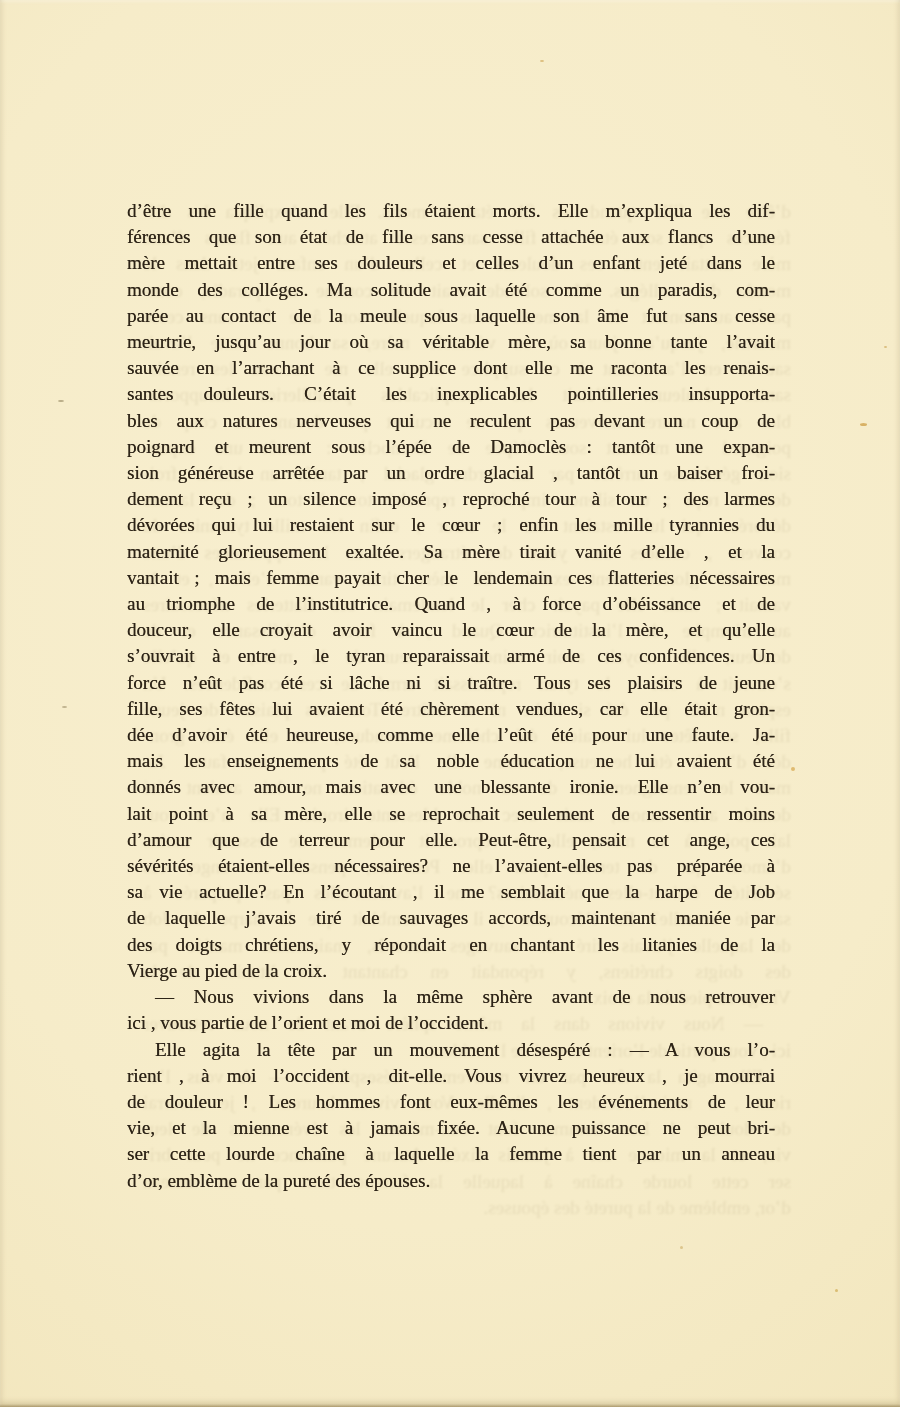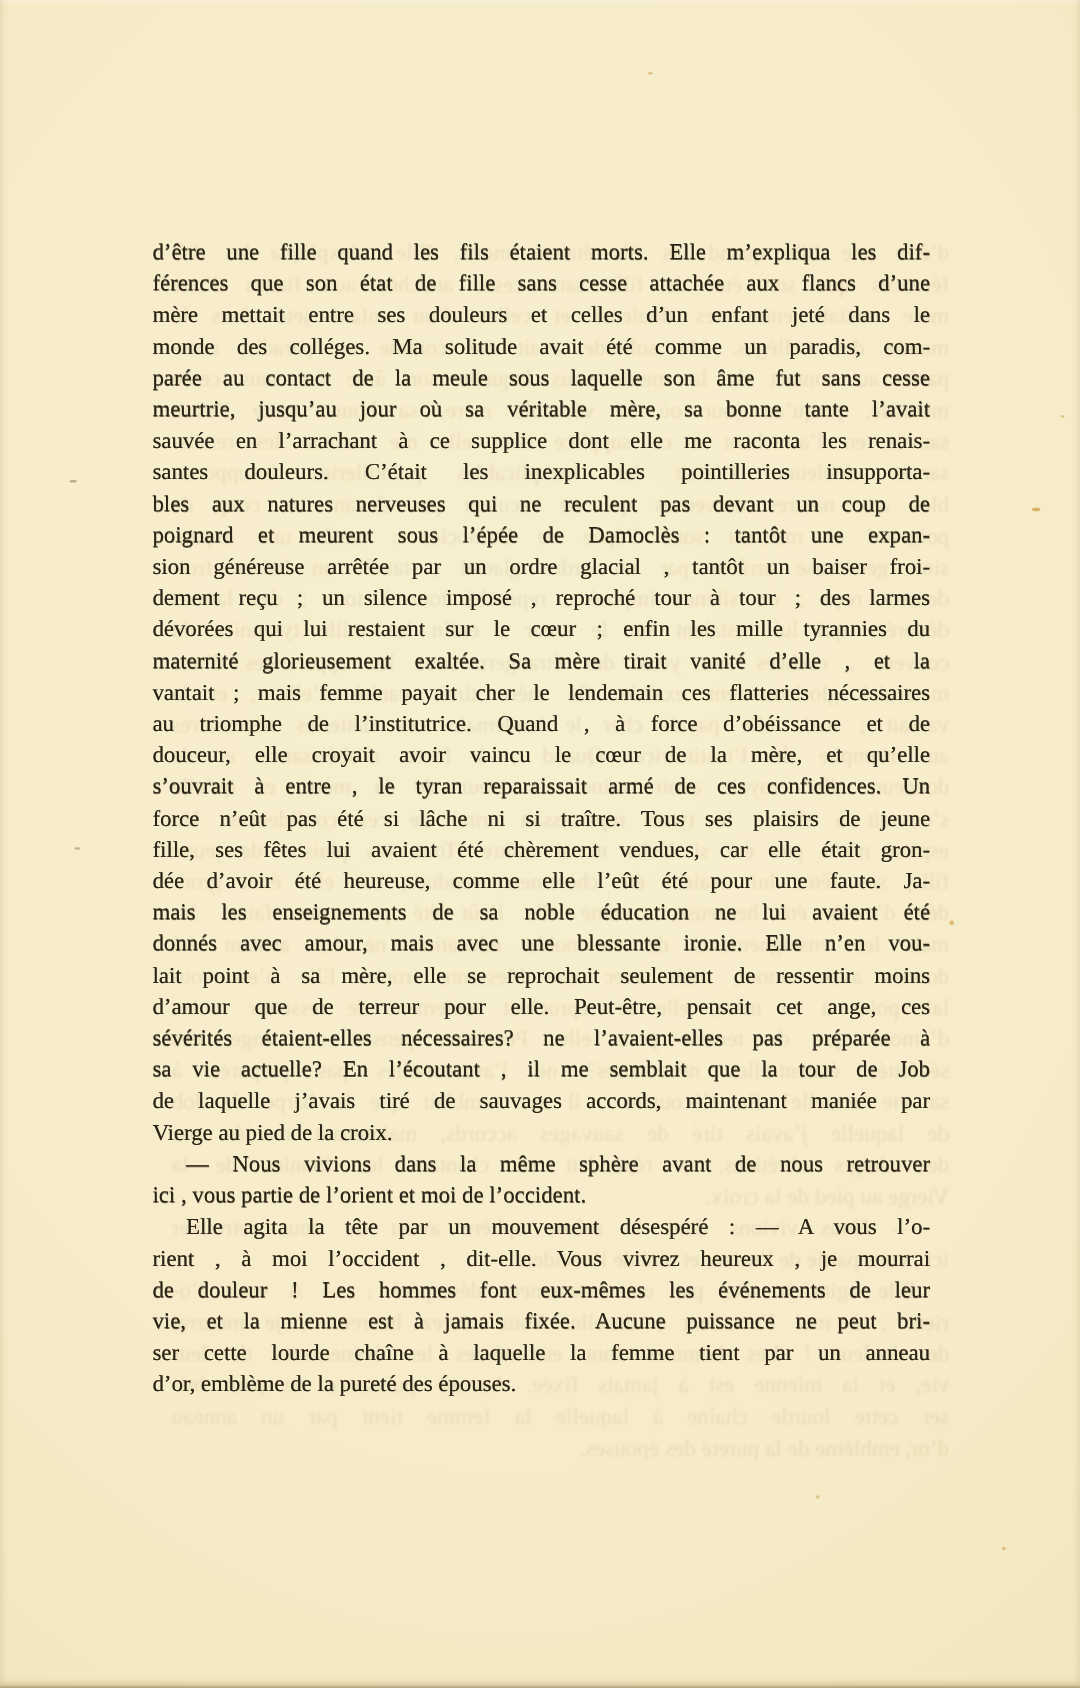--- a/index.html
+++ b/index.html
@@ -177,22 +177,23 @@
       <div class="line">douceur, elle croyait avoir vaincu le cœur de la mère, et qu’elle</div>
       <div class="line">s’ouvrait à entre , le tyran reparaissait armé de ces confidences. Un</div>
       <div class="line">force n’eût pas été si lâche ni si traître. Tous ses plaisirs de jeune</div>
       <div class="line">fille, ses fêtes lui avaient été chèrement vendues, car elle était gron-</div>
       <div class="line">dée d’avoir été heureuse, comme elle l’eût été pour une faute. Ja-</div>
       <div class="line">mais les enseignements de sa noble éducation ne lui avaient été</div>
       <div class="line">donnés avec amour, mais avec une blessante ironie. Elle n’en vou-</div>
       <div class="line">lait point à sa mère, elle se reprochait seulement de ressentir moins</div>
       <div class="line">d’amour que de terreur pour elle. Peut-être, pensait cet ange, ces</div>
       <div class="line">sévérités étaient-elles nécessaires? ne l’avaient-elles pas préparée à</div>
-      <div class="line">sa vie actuelle? En l’écoutant , il me semblait que la tour de Job</div>
+      <div class="line">sa vie actuelle? En l’écoutant , il me semblait que la harpe de Job</div>
       <div class="line">de laquelle j’avais tiré de sauvages accords, maintenant maniée par</div>
+      <div class="line">des doigts chrétiens, y répondait en chantant les litanies de la</div>
       <div class="line last">Vierge au pied de la croix.</div>
       <div class="line indent">— Nous vivions dans la même sphère avant de nous retrouver</div>
       <div class="line last">ici , vous partie de l’orient et moi de l’occident.</div>
       <div class="line indent">Elle agita la tête par un mouvement désespéré : — A vous l’o-</div>
       <div class="line">rient , à moi l’occident , dit-elle. Vous vivrez heureux , je mourrai</div>
       <div class="line">de douleur ! Les hommes font eux-mêmes les événements de leur</div>
       <div class="line">vie, et la mienne est à jamais fixée. Aucune puissance ne peut bri-</div>
       <div class="line">ser cette lourde chaîne à laquelle la femme tient par un anneau</div>
       <div class="line last">d’or, emblème de la pureté des épouses.</div>
     </div>

